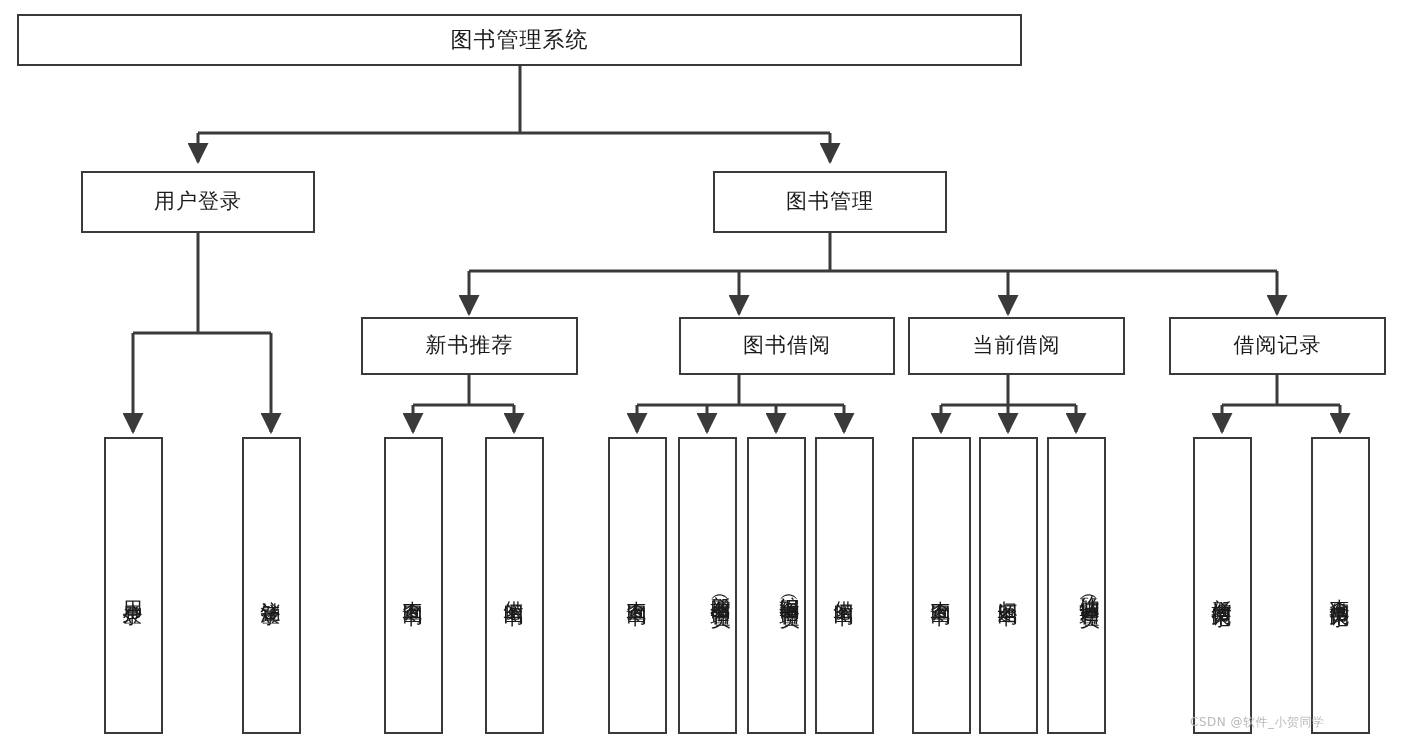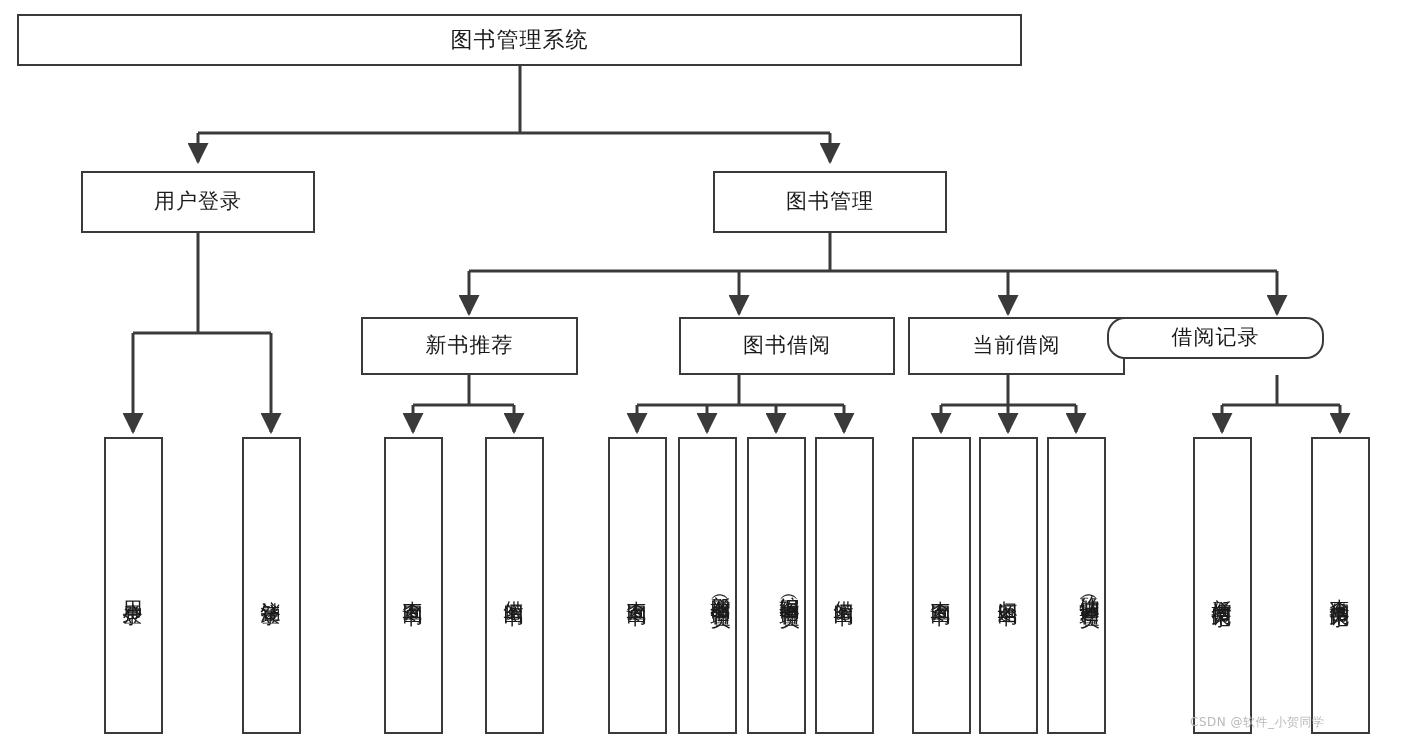--- a/index.html
+++ b/index.html
@@ -126,21 +126,21 @@
   </svg>
 
   <div class="node horiz root" style="left:17px; top:14px; width:1005px; height:52px;">图书管理系统</div>
 
   <div class="node horiz" style="left:81px; top:171px; width:234px; height:62px;">用户登录</div>
   <div class="node horiz" style="left:361px; top:317px; width:217px; height:58px;">新书推荐</div>
 
   <div class="node horiz" style="left:713px; top:171px; width:234px; height:62px;">图书管理</div>
   <div class="node horiz" style="left:631px; top:317px; width:216px; height:58px;margin-left:48px;">图书借阅</div>
   <div class="node horiz" style="left:900px; top:317px; width:217px; height:58px;margin-left:8px;">当前借阅</div>
-  <div class="node horiz" style="left:1107px; top:317px; width:217px; height:42px;border-radius:18px;">借阅记录</div>
+  <div class="node horiz" style="left:1169px; top:317px; width:217px; height:58px;">借阅记录</div>
 
   <div class="node vert center-text" style="left:104px; top:437px; width:59px; height:297px;">用户登录</div>
   <div class="node vert center-text" style="left:242px; top:437px; width:59px; height:297px;">注销登录</div>
 
   <div class="node vert center-text" style="left:384px; top:437px; width:59px; height:297px;">查询图书</div>
   <div class="node vert center-text" style="left:485px; top:437px; width:59px; height:297px;">借阅图书</div>
 
   <div class="node vert center-text" style="left:608px; top:437px; width:59px; height:297px;">查询图书</div>
   <div class="node vert" style="left:678px; top:437px; width:59px; height:297px;">新增图书（管理员）</div>
   <div class="node vert" style="left:747px; top:437px; width:59px; height:297px;">编辑图书（管理员）</div>

